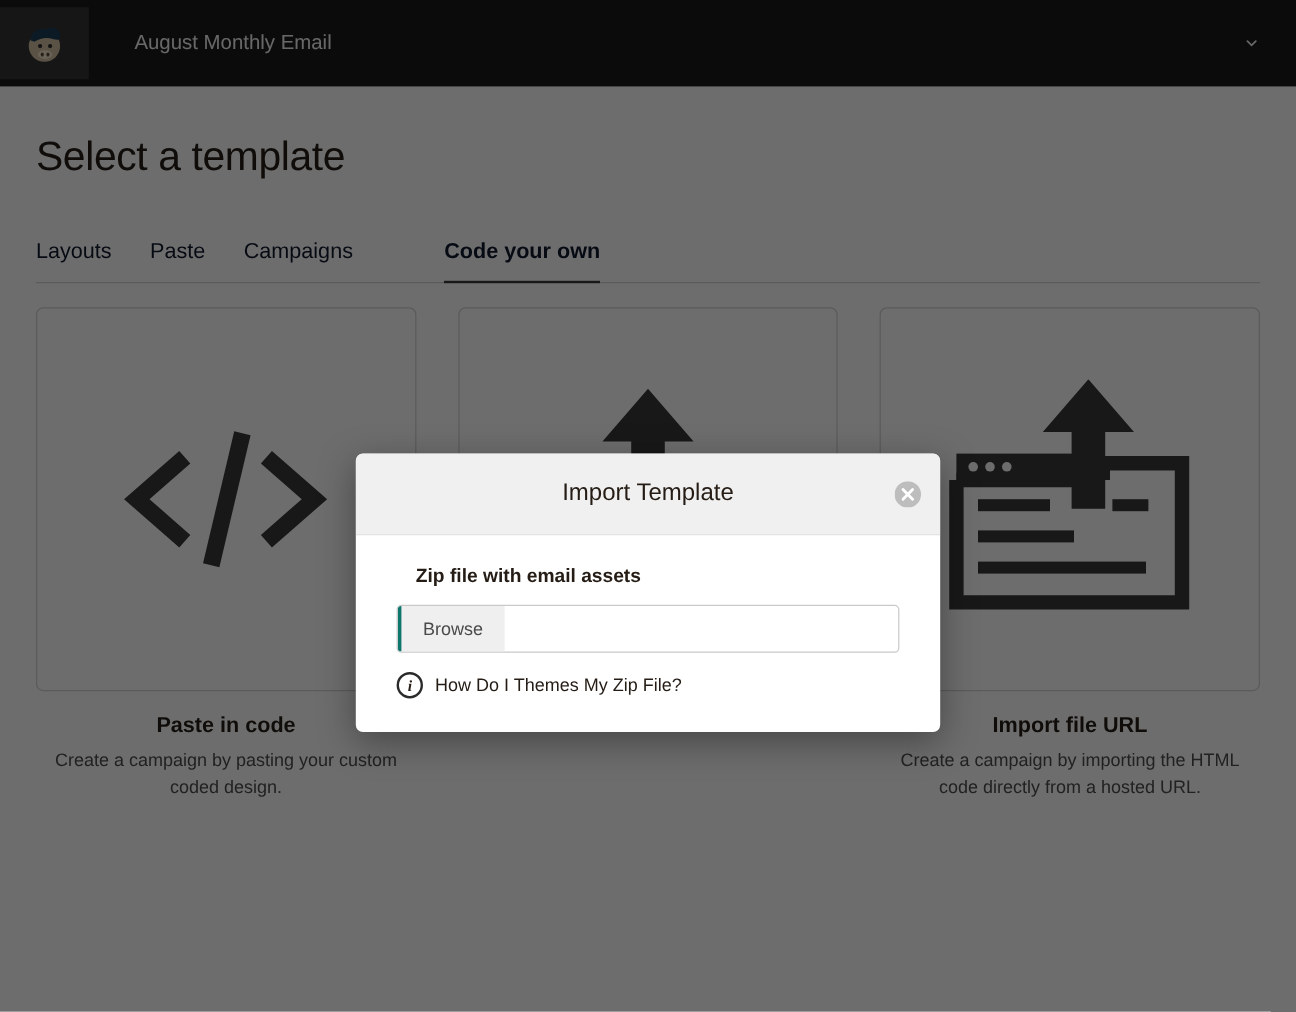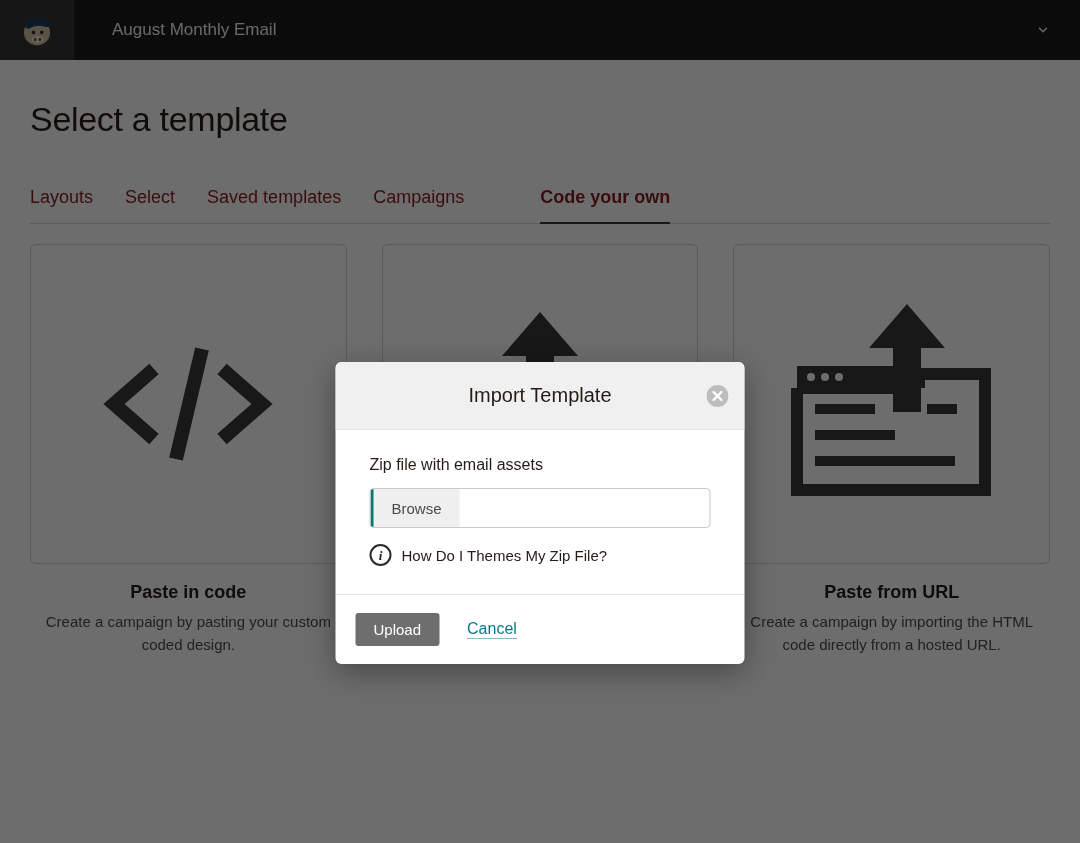--- a/index.html
+++ b/index.html
@@ -9,21 +9,21 @@
       width: 1080px;
       height: 843px;
       overflow: hidden;
       position: relative;
       color: #241c15;
     }
     
     .topbar {
       display: flex;
       align-items: center;
-      height: 60px;
+      height: 72px;
       background: #1a1a1a;
       color: #e0e0e0;
     }
     .logo-cell {
       width: 74px;
       height: 60px;
       background: #333231;
       display: flex;
       align-items: center;
       justify-content: center;
@@ -52,21 +52,21 @@
     .tabs {
       display: flex;
       gap: 32px;
       border-bottom: 1px solid #c9c9c9;
       font-size: 18px;
       font-weight: 500;
     }
     .tab {
       padding: 0 0 14px 0;
       cursor: pointer;
-      color: #7f1d1d;
+      color: #0f172a;
     }
     .tab.active {
       border-bottom: 2px solid #373737;
       margin-bottom: -1px;
       font-weight: 600;
       margin-left: 44px;
     }
     .cards {
       display: flex;
       justify-content: space-between;
@@ -103,23 +103,23 @@
     .overlay {
       position: absolute;
       inset: 0;
       background: rgba(0,0,0,0.55);
       z-index: 50;
     }
     
     .modal {
       position: absolute;
       left: 50%;
-      top: 362px;
+      top: 378px;
       transform: translateX(-50%);
-      width: 409px;
+      width: 487px;
       background: #fff;
       border-radius: 6px;
       z-index: 60;
       box-shadow: 0 8px 30px rgba(0,0,0,0.35);
       overflow: hidden;
     }
     .modal-header {
       background: #f0f0f0;
       padding: 22px 20px;
       position: relative;
@@ -135,23 +135,24 @@
       right: 16px;
       top: 50%;
       transform: translateY(-50%);
       cursor: pointer;
     }
     .modal-body {
       padding: 26px 34px 28px 34px;
     }
     .field-label {
       font-size: 16px;
-      font-weight: 400;
+      font-weight: 700;
       margin-bottom: 14px;
       display: block;
+      margin-left: 16px;
     }
     .file-row {
       display: flex;
       border: 1px solid #c9c9c9;
       border-radius: 4px;
       overflow: hidden;
       height: 40px;
       margin-bottom: 16px;
     }
     .file-input {
@@ -236,22 +237,21 @@
         <path d="M6 9l6 6 6-6" stroke="#e6e6e6" stroke-width="2.5" fill="none" stroke-linecap="round"></path>
       </svg>
   </span>
 </div>
 
 <div class="page">
   <h1 class="page-title">Select a template</h1>
 
   <div class="tabs">
     <div class="tab">Layouts</div>
-    <div class="tab">Select</div>
-    <div class="tab">Saved templates</div>
+    <div class="tab">Paste</div>
     <div class="tab">Campaigns</div>
     <div class="tab active">Code your own</div>
   </div>
 
   <div class="cards">
 
     <div class="card">
       <div class="card-box">
         <svg width="180" height="140" viewBox="0 0 180 140">
           <g stroke="#373737" stroke-width="14" fill="none" stroke-linecap="butt" stroke-linejoin="miter">
@@ -298,21 +298,21 @@
           </g>
 
           <g fill="#373737">
             <rect x="28" y="100" width="60" height="10"></rect>
             <rect x="140" y="100" width="30" height="10"></rect>
             <rect x="28" y="126" width="80" height="10"></rect>
             <rect x="28" y="152" width="140" height="10"></rect>
           </g>
         </svg>
       </div>
-      <h3>Paste from URL</h3>
+      <h3>Import file URL</h3>
       <p>Create a campaign by importing the HTML code directly from a hosted URL.</p>
     </div>
 
   </div>
 </div>
 
 <div class="overlay"></div>
 
 <div class="modal">
   <div class="modal-header">
@@ -327,17 +327,13 @@
   <div class="modal-body">
     <label class="field-label">Zip file with email assets</label>
     <div class="file-row">
       <button class="browse-btn">Browse</button>
     </div>
     <div class="help-row">
       <span class="info-circle">i</span>
       <span>How Do I Themes My Zip File?</span>
     </div>
   </div>
-  <div class="modal-footer">
-    <button class="upload-btn">Upload</button>
-    <a class="cancel-link">Cancel</a>
-  </div>
 </div>
 
 </body></html>

